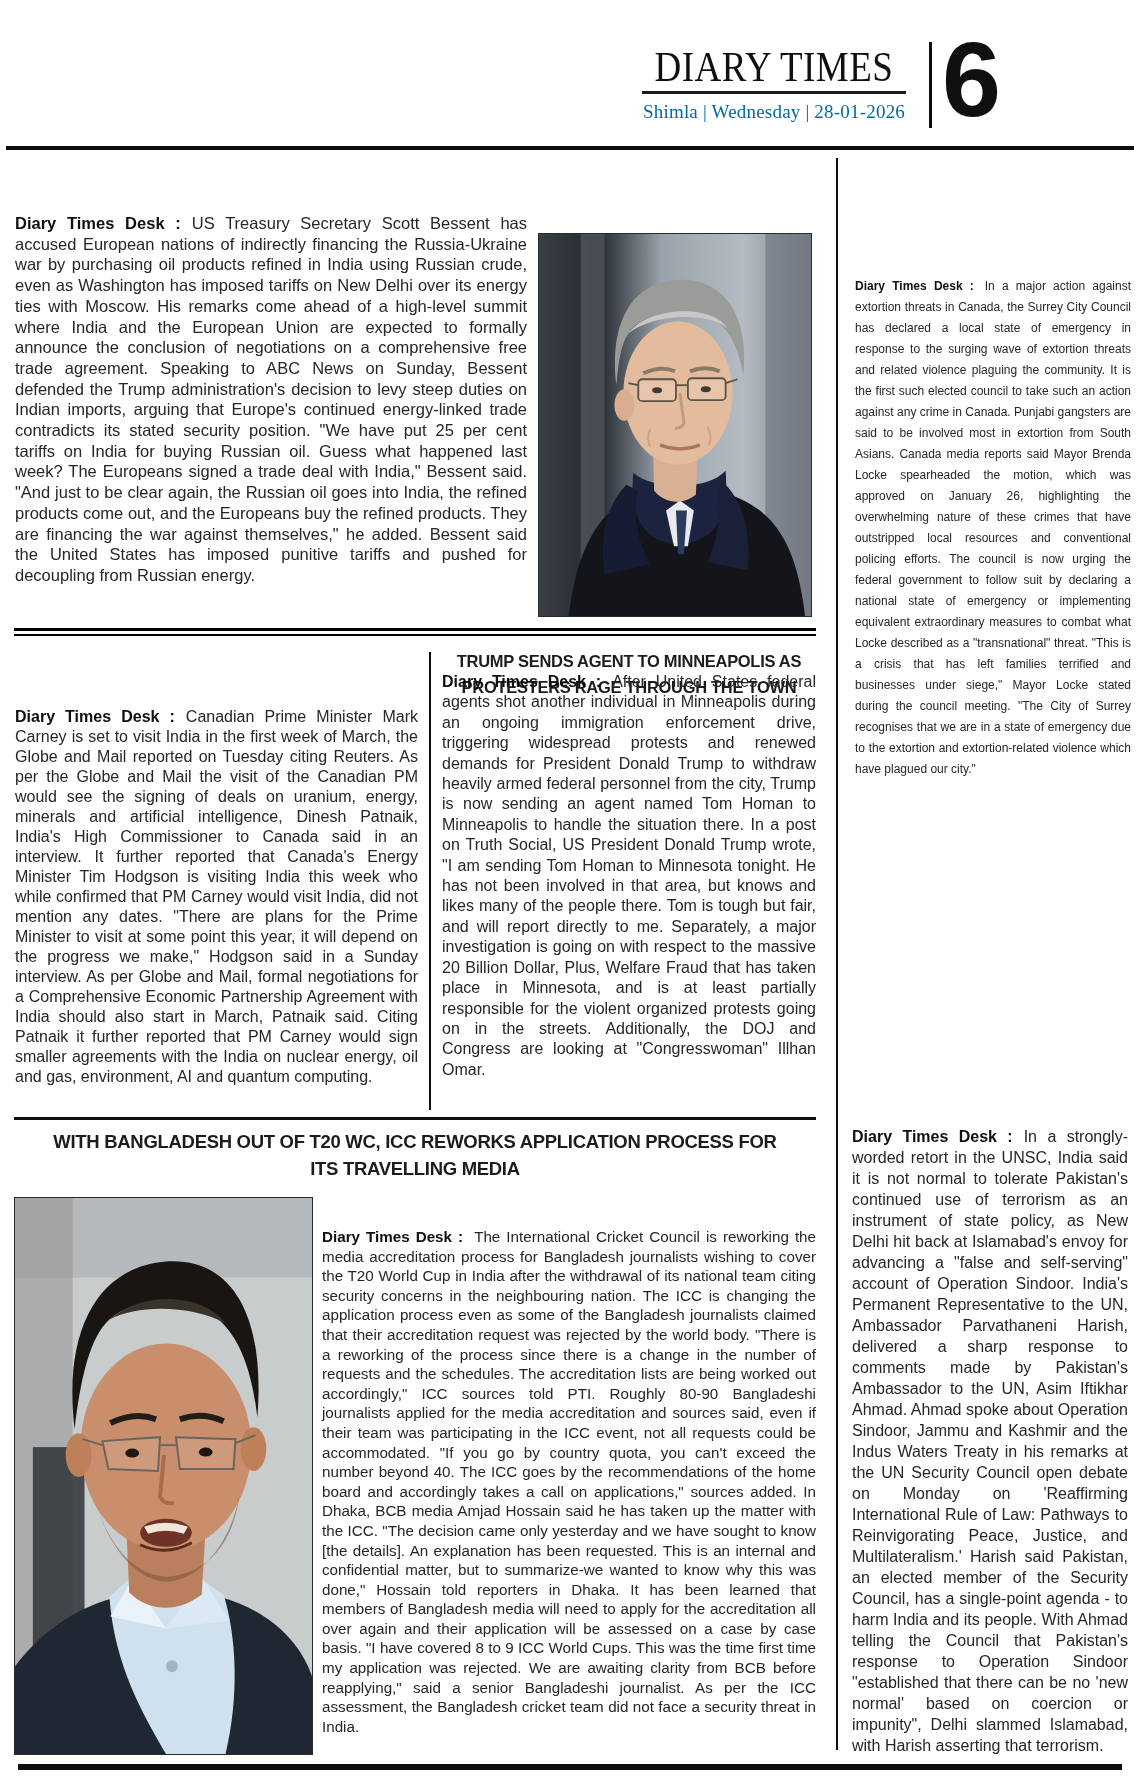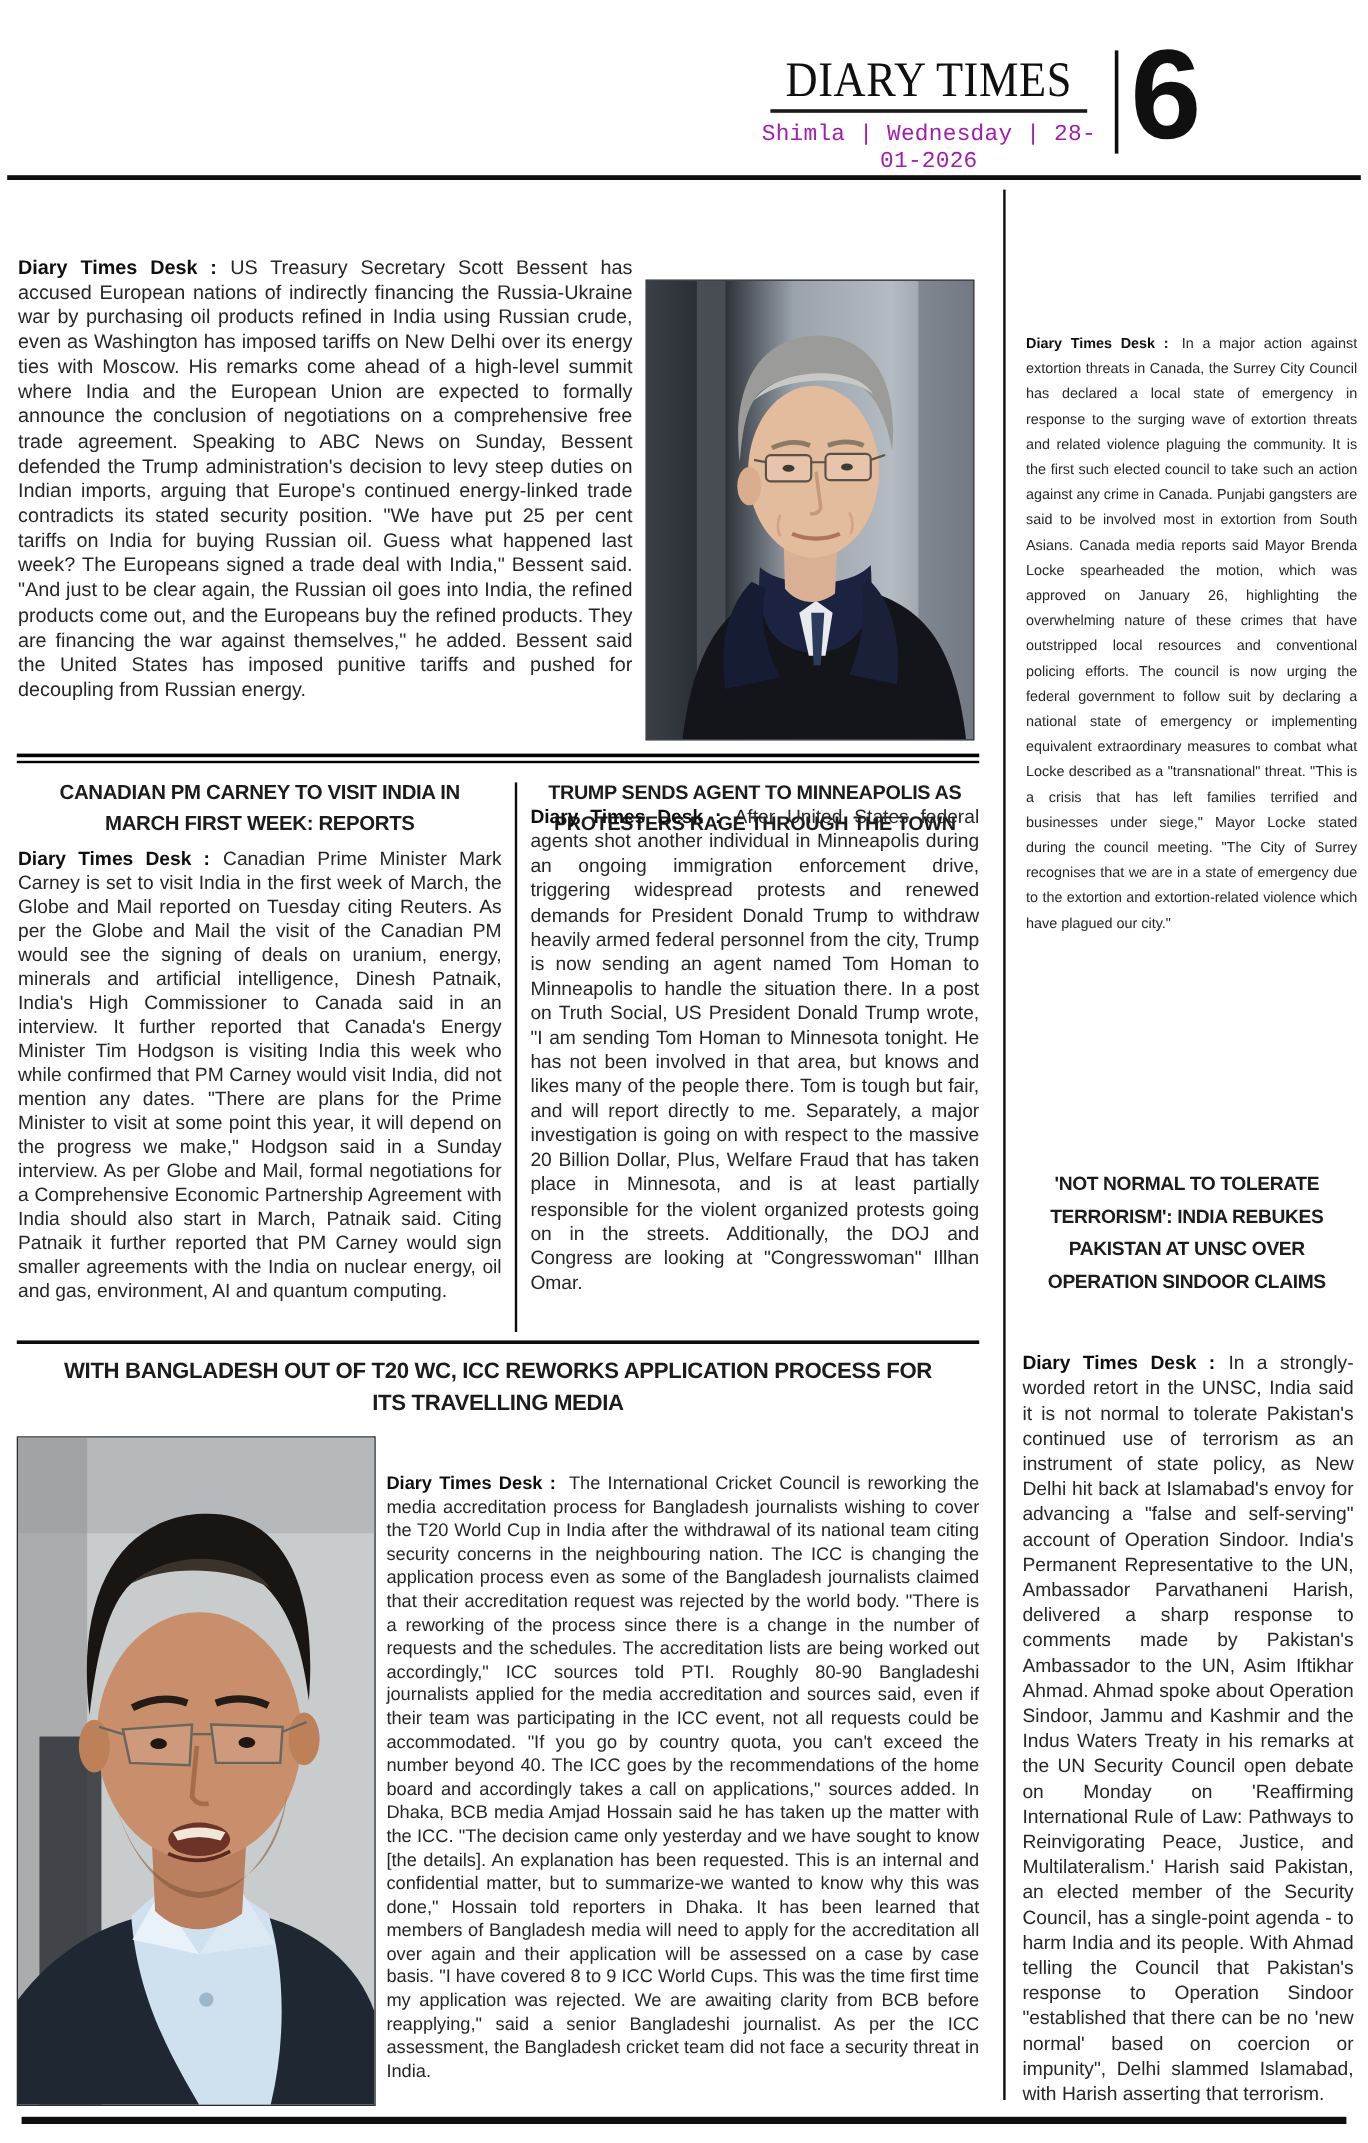--- a/index.html
+++ b/index.html
@@ -10,21 +10,21 @@
             white-space:pre-line;hyphens:none;}
   .body-text{text-align:justify;color:#262626;}
   .byline{font-weight:700;color:#0f0f0f;margin-right:11px;}
   .rule{background:#0e0e0e;}
   
   .section-title{font-family:"Liberation Serif",serif;font-weight:400;font-size:64px;line-height:1;
                  letter-spacing:-3px;color:#141414;transform:scaleY(1.22);transform-origin:top left;}
   .masthead{font-family:"Liberation Serif",serif;font-size:37px;line-height:1;letter-spacing:0.5px;
             color:#101010;transform:scaleY(1.12);transform-origin:top center;}
   .masthead-rule{width:264px;height:3px;background:#1a1a1a;margin:8px auto 7px auto;}
-  .dateline{font-family:Liberation Mono, monospace;font-size:19px;color:#a21caf;letter-spacing:0.2px;}
+  .dateline{font-family:Liberation Serif, serif;font-size:19px;color:#0369a1;letter-spacing:0.2px;}
   .page-number{font-weight:700;font-size:106px;line-height:1;color:#101010;letter-spacing:-2px;}
   .photo-frame{border:1.5px solid #2b2b2b;box-sizing:border-box;background:#9aa0a6;}
   .photo-frame svg{display:block;width:100%;height:100%;}
 </style>
 </head>
 <body>
 
 <div class="page">
 
 
@@ -85,22 +85,20 @@
       <ellipse cx="168" cy="156" rx="5" ry="3" fill="#3f3a33"></ellipse>
       <path d="M142 160 L146 190 q-2 6 -9 5" stroke="#c59a7c" stroke-width="3" fill="none"></path>
       <path d="M122 212 q20 8 40 0" stroke="#a9765d" stroke-width="3.5" fill="none"></path>
       <path d="M112 196 q-4 10 0 18" stroke="#d0a384" stroke-width="2" fill="none"></path>
       <path d="M170 194 q5 10 1 18" stroke="#d0a384" stroke-width="2" fill="none"></path>
     </svg>
   </div>
 
   <div class="abs" style="left:14px;top:628px;width:802px;height:3px;border-top:3.5px solid #000;border-bottom:2px solid #000;"></div>
 
-  <div class="abs headline" style="left:15px;top:648px;width:403px;font-size:17px;line-height:26px;">CANADIAN PM CARNEY TO VISIT INDIA IN
-MARCH FIRST WEEK: REPORTS</div>
   <div class="abs body-text" style="left:15px;top:707px;width:403px;font-size:16px;line-height:20px;">
     <b class="byline">Diary Times Desk :</b><span>Canadian Prime Minister Mark Carney is set to visit India in the first week of March, the Globe and Mail reported on Tuesday citing Reuters. As per the Globe and Mail the visit of the Canadian PM would see the signing of deals on uranium, energy, minerals and artificial intelligence, Dinesh Patnaik, India's High Commissioner to Canada said in an interview. It further reported that Canada's Energy Minister Tim Hodgson is visiting India this week who while confirmed that PM Carney would visit India, did not mention any dates. "There are plans for the Prime Minister to visit at some point this year, it will depend on the progress we make," Hodgson said in a Sunday interview. As per Globe and Mail, formal negotiations for a Comprehensive Economic Partnership Agreement with India should also start in March, Patnaik said. Citing Patnaik it further reported that PM Carney would sign smaller agreements with the India on nuclear energy, oil and gas, environment, AI and quantum computing.</span>
   </div>
 
   <div class="abs rule" style="left:429px;top:652px;width:2px;height:458px;"></div>
 
   <div class="abs headline" style="left:442px;top:648px;width:374px;font-size:16.5px;line-height:26px;">TRUMP SENDS AGENT TO MINNEAPOLIS AS
 PROTESTERS RAGE THROUGH THE TOWN</div>
   <div class="abs body-text" style="left:442px;top:672px;width:374px;font-size:16px;line-height:20.4px;">
     <b class="byline">Diary Times Desk :</b><span>After United States federal agents shot another individual in Minneapolis during an ongoing immigration enforcement drive, triggering widespread protests and renewed demands for President Donald Trump to withdraw heavily armed federal personnel from the city, Trump is now sending an agent named Tom Homan to Minneapolis to handle the situation there. In a post on Truth Social, US President Donald Trump wrote, "I am sending Tom Homan to Minnesota tonight. He has not been involved in that area, but knows and likes many of the people there. Tom is tough but fair, and will report directly to me. Separately, a major investigation is going on with respect to the massive 20 Billion Dollar, Plus, Welfare Fraud that has taken place in Minnesota, and is at least partially responsible for the violent organized protests going on in the streets. Additionally, the DOJ and Congress are looking at "Congresswoman" Illhan Omar.</span>
@@ -148,23 +146,19 @@
   </div>
 
   <div class="abs body-text" style="left:322px;top:1227px;width:494px;font-size:15.2px;line-height:19.6px;">
     <b class="byline">Diary Times Desk :</b><span>The International Cricket Council is reworking the media accreditation process for Bangladesh journalists wishing to cover the T20 World Cup in India after the withdrawal of its national team citing security concerns in the neighbouring nation. The ICC is changing the application process even as some of the Bangladesh journalists claimed that their accreditation request was rejected by the world body. "There is a reworking of the process since there is a change in the number of requests and the schedules. The accreditation lists are being worked out accordingly," ICC sources told PTI. Roughly 80-90 Bangladeshi journalists applied for the media accreditation and sources said, even if their team was participating in the ICC event, not all requests could be accommodated. "If you go by country quota, you can't exceed the number beyond 40. The ICC goes by the recommendations of the home board and accordingly takes a call on applications," sources added. In Dhaka, BCB media Amjad Hossain said he has taken up the matter with the ICC. "The decision came only yesterday and we have sought to know [the details]. An explanation has been requested. This is an internal and confidential matter, but to summarize-we wanted to know why this was done," Hossain told reporters in Dhaka. It has been learned that members of Bangladesh media will need to apply for the accreditation all over again and their application will be assessed on a case by case basis. "I have covered 8 to 9 ICC World Cups. This was the time first time my application was rejected. We are awaiting clarity from BCB before reapplying," said a senior Bangladeshi journalist. As per the ICC assessment, the Bangladesh cricket team did not face a security threat in India.</span>
   </div>
 
   <div class="abs body-text" style="left:828px;top:276px;width:276px;font-size:12px;line-height:21px;margin-left:27px;">
     <b class="byline">Diary Times Desk :</b><span>In a major action against extortion threats in Canada, the Surrey City Council has declared a local state of emergency in response to the surging wave of extortion threats and related violence plaguing the community. It is the first such elected council to take such an action against any crime in Canada. Punjabi gangsters are said to be involved most in extortion from South Asians. Canada media reports said Mayor Brenda Locke spearheaded the motion, which was approved on January 26, highlighting the overwhelming nature of these crimes that have outstripped local resources and conventional policing efforts. The council is now urging the federal government to follow suit by declaring a national state of emergency or implementing equivalent extraordinary measures to combat what Locke described as a "transnational" threat. "This is a crisis that has left families terrified and businesses under siege," Mayor Locke stated during the council meeting. "The City of Surrey recognises that we are in a state of emergency due to the extortion and extortion-related violence which have plagued our city."</span>
   </div>
 
-  <div class="abs headline" style="left:850px;top:974px;width:278px;font-size:16px;line-height:27px;">'NOT NORMAL TO TOLERATE
-TERRORISM': INDIA REBUKES
-PAKISTAN AT UNSC OVER
-OPERATION SINDOOR CLAIMS</div>
   <div class="abs body-text" style="left:852px;top:1094px;width:276px;font-size:16px;line-height:21px;margin-top:32px;">
     <b class="byline">Diary Times Desk :</b><span>In a strongly-worded retort in the UNSC, India said it is not normal to tolerate Pakistan's continued use of terrorism as an instrument of state policy, as New Delhi hit back at Islamabad's envoy for advancing a "false and self-serving" account of Operation Sindoor. India's Permanent Representative to the UN, Ambassador Parvathaneni Harish, delivered a sharp response to comments made by Pakistan's Ambassador to the UN, Asim Iftikhar Ahmad. Ahmad spoke about Operation Sindoor, Jammu and Kashmir and the Indus Waters Treaty in his remarks at the UN Security Council open debate on Monday on 'Reaffirming International Rule of Law: Pathways to Reinvigorating Peace, Justice, and Multilateralism.' Harish said Pakistan, an elected member of the Security Council, has a single-point agenda - to harm India and its people. With Ahmad telling the Council that Pakistan's response to Operation Sindoor "established that there can be no 'new normal' based on coercion or impunity", Delhi slammed Islamabad, with Harish asserting that terrorism.</span>
   </div>
 
   <div class="abs rule" style="left:18px;top:1764px;width:1104px;height:6px;"></div>
 
 </div>
 
 </body></html>

